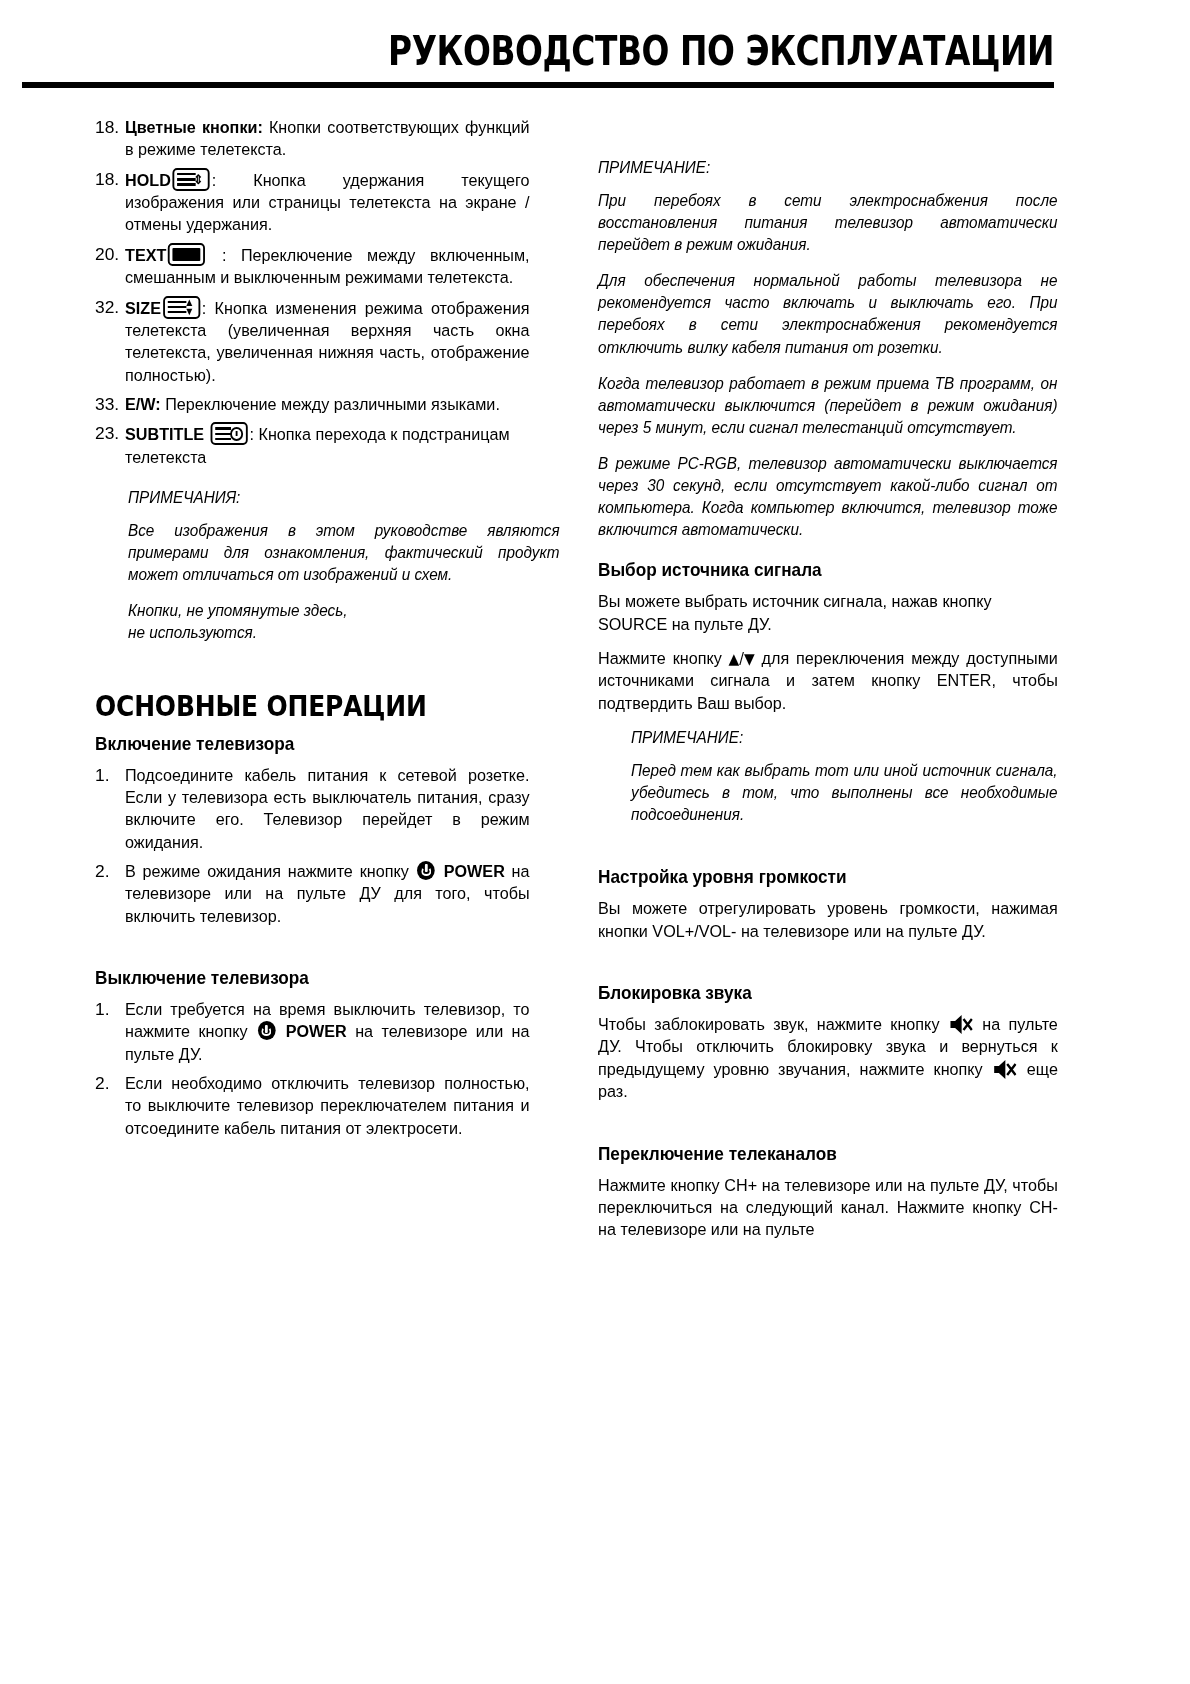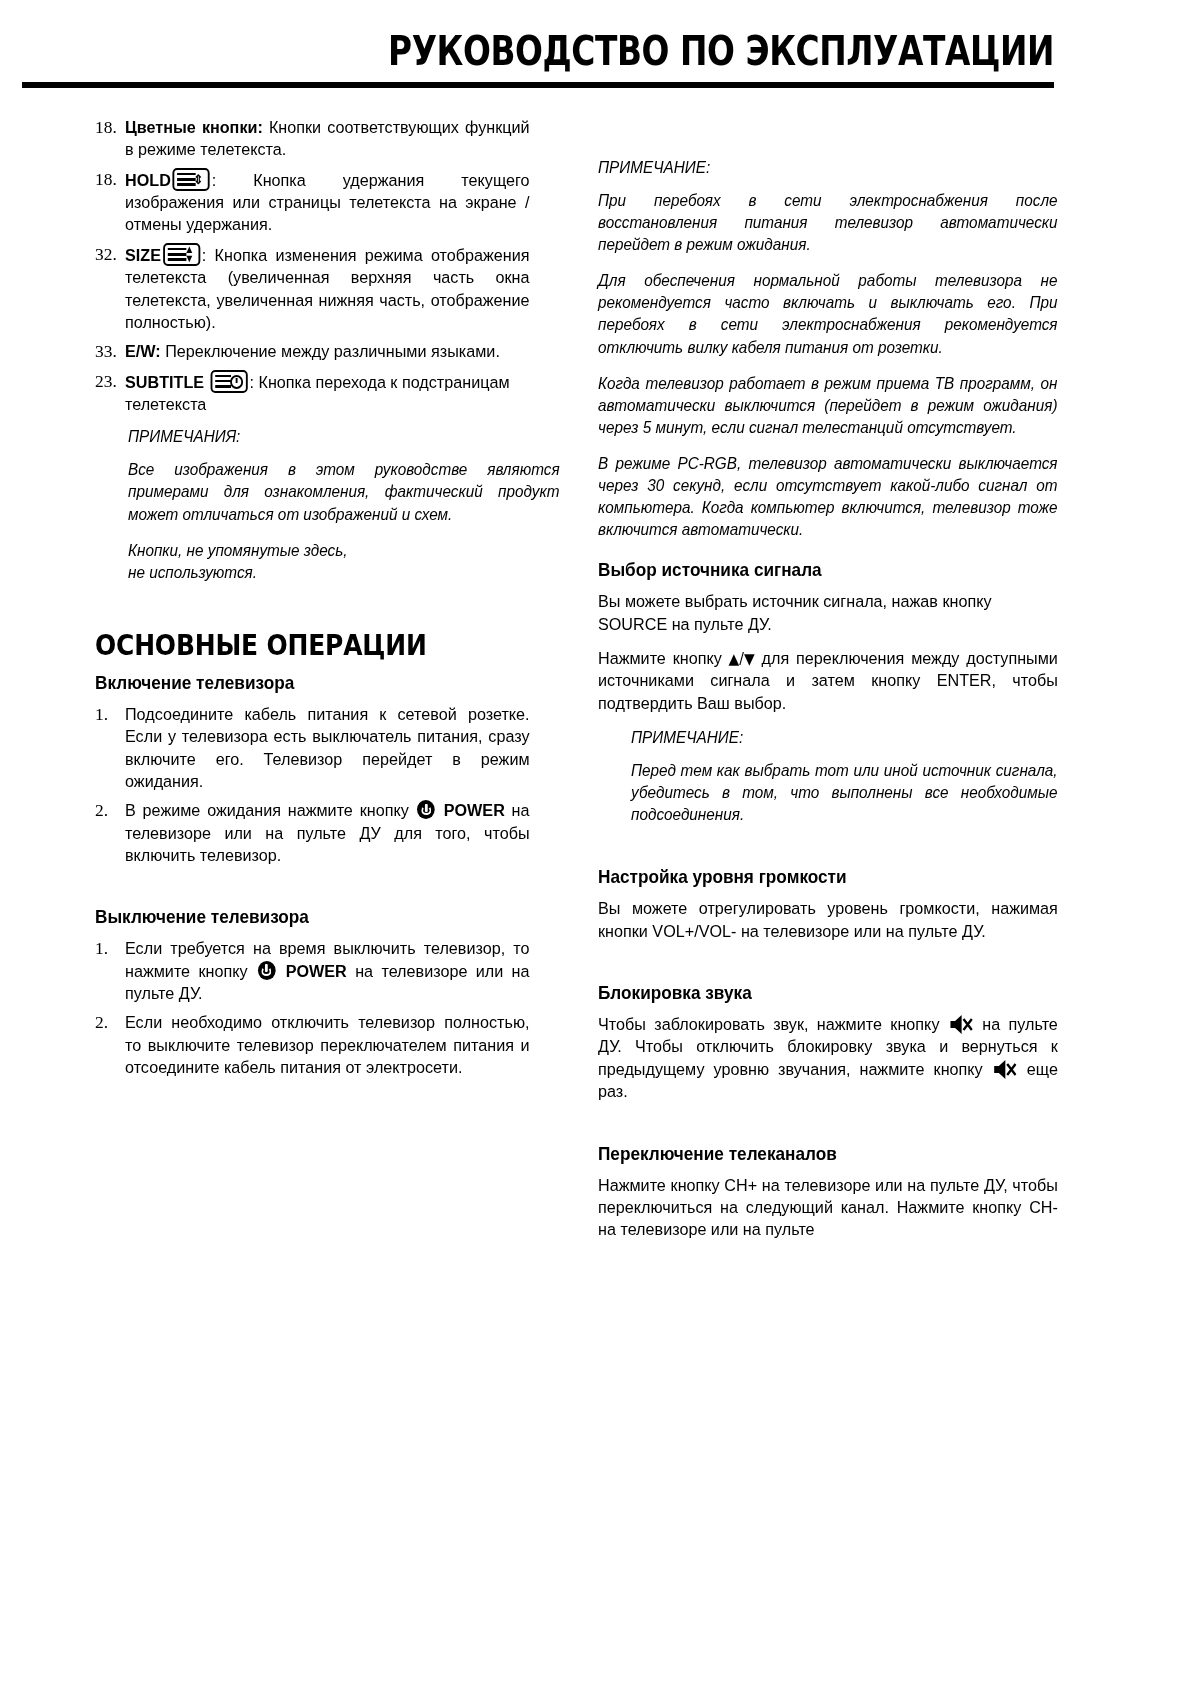--- a/index.html
+++ b/index.html
@@ -74,21 +74,21 @@
     width: 107.5%;
   }
   .nojust { text-align: left; }
 
   .num-item {
     display: flex;
     margin-bottom: 7px;
   }
   .num-item .num {
     flex: 0 0 30px;
-    font-family: Liberation Serif, serif;
+    font-family: Liberation Sans, sans-serif;
     font-size: 17.4px;
     line-height: 1.285;
   }
   .num-item .txt {
     flex: 1 1 auto;
   }
 
   b, .b {
     font-weight: 700;
   }
@@ -101,21 +101,21 @@
     text-align: justify;
     transform: scaleX(0.90);
     transform-origin: left top;
     width: 111%;
     margin-bottom: 14px;
   }
   .italic-note.nojust { text-align: left; }
 
   .notes-block {
     padding-left: 33px;
-    margin-top: 12px;
+    margin-top: 20px;
   }
   .notes-label {
     font-style: italic;
     font-weight: 400;
     font-size: 17px;
     margin-bottom: 12px;
     transform: scaleX(0.90);
     transform-origin: left top;
   }
 
@@ -280,20 +280,24 @@
 
       <div class="num-item">
         <div class="num">18.</div>
         <div class="txt body-text"><b>HOLD</b><span class="tt-box"><span class="tt-lines">
                 <i></i>
                 <i></i>
                 <i></i>
               </span><span class="tt-right">⇕</span></span><span>: Кнопка удержания текущего изображения или страницы телетекста на экране / отмены удержания.</span></div>
       </div>
 
+      <div class="num-item">
+        <div class="num">20.</div>
+        <div class="txt body-text"><b>TEXT</b><span class="tt-box" style="background:#fff"><span style="position:absolute;left:3px;top:3px;right:3px;bottom:3px;background:#000;border-radius:1px"></span></span><span> : Переключение между включенным, смешанным и выключенным режимами телетекста.</span></div>
+      </div>
 
       <div class="num-item">
         <div class="num">32.</div>
         <div class="txt body-text"><b>SIZE</b><span class="tt-box"><span class="tt-lines">
                 <i></i>
                 <i></i>
                 <i></i>
               </span><span class="tt-updown">▲<br>▼</span></span><span>: Кнопка изменения режима отображения телетекста (увеличенная верхняя часть окна телетекста, увеличенная нижняя часть, отображение полностью).</span></div>
       </div>
 

